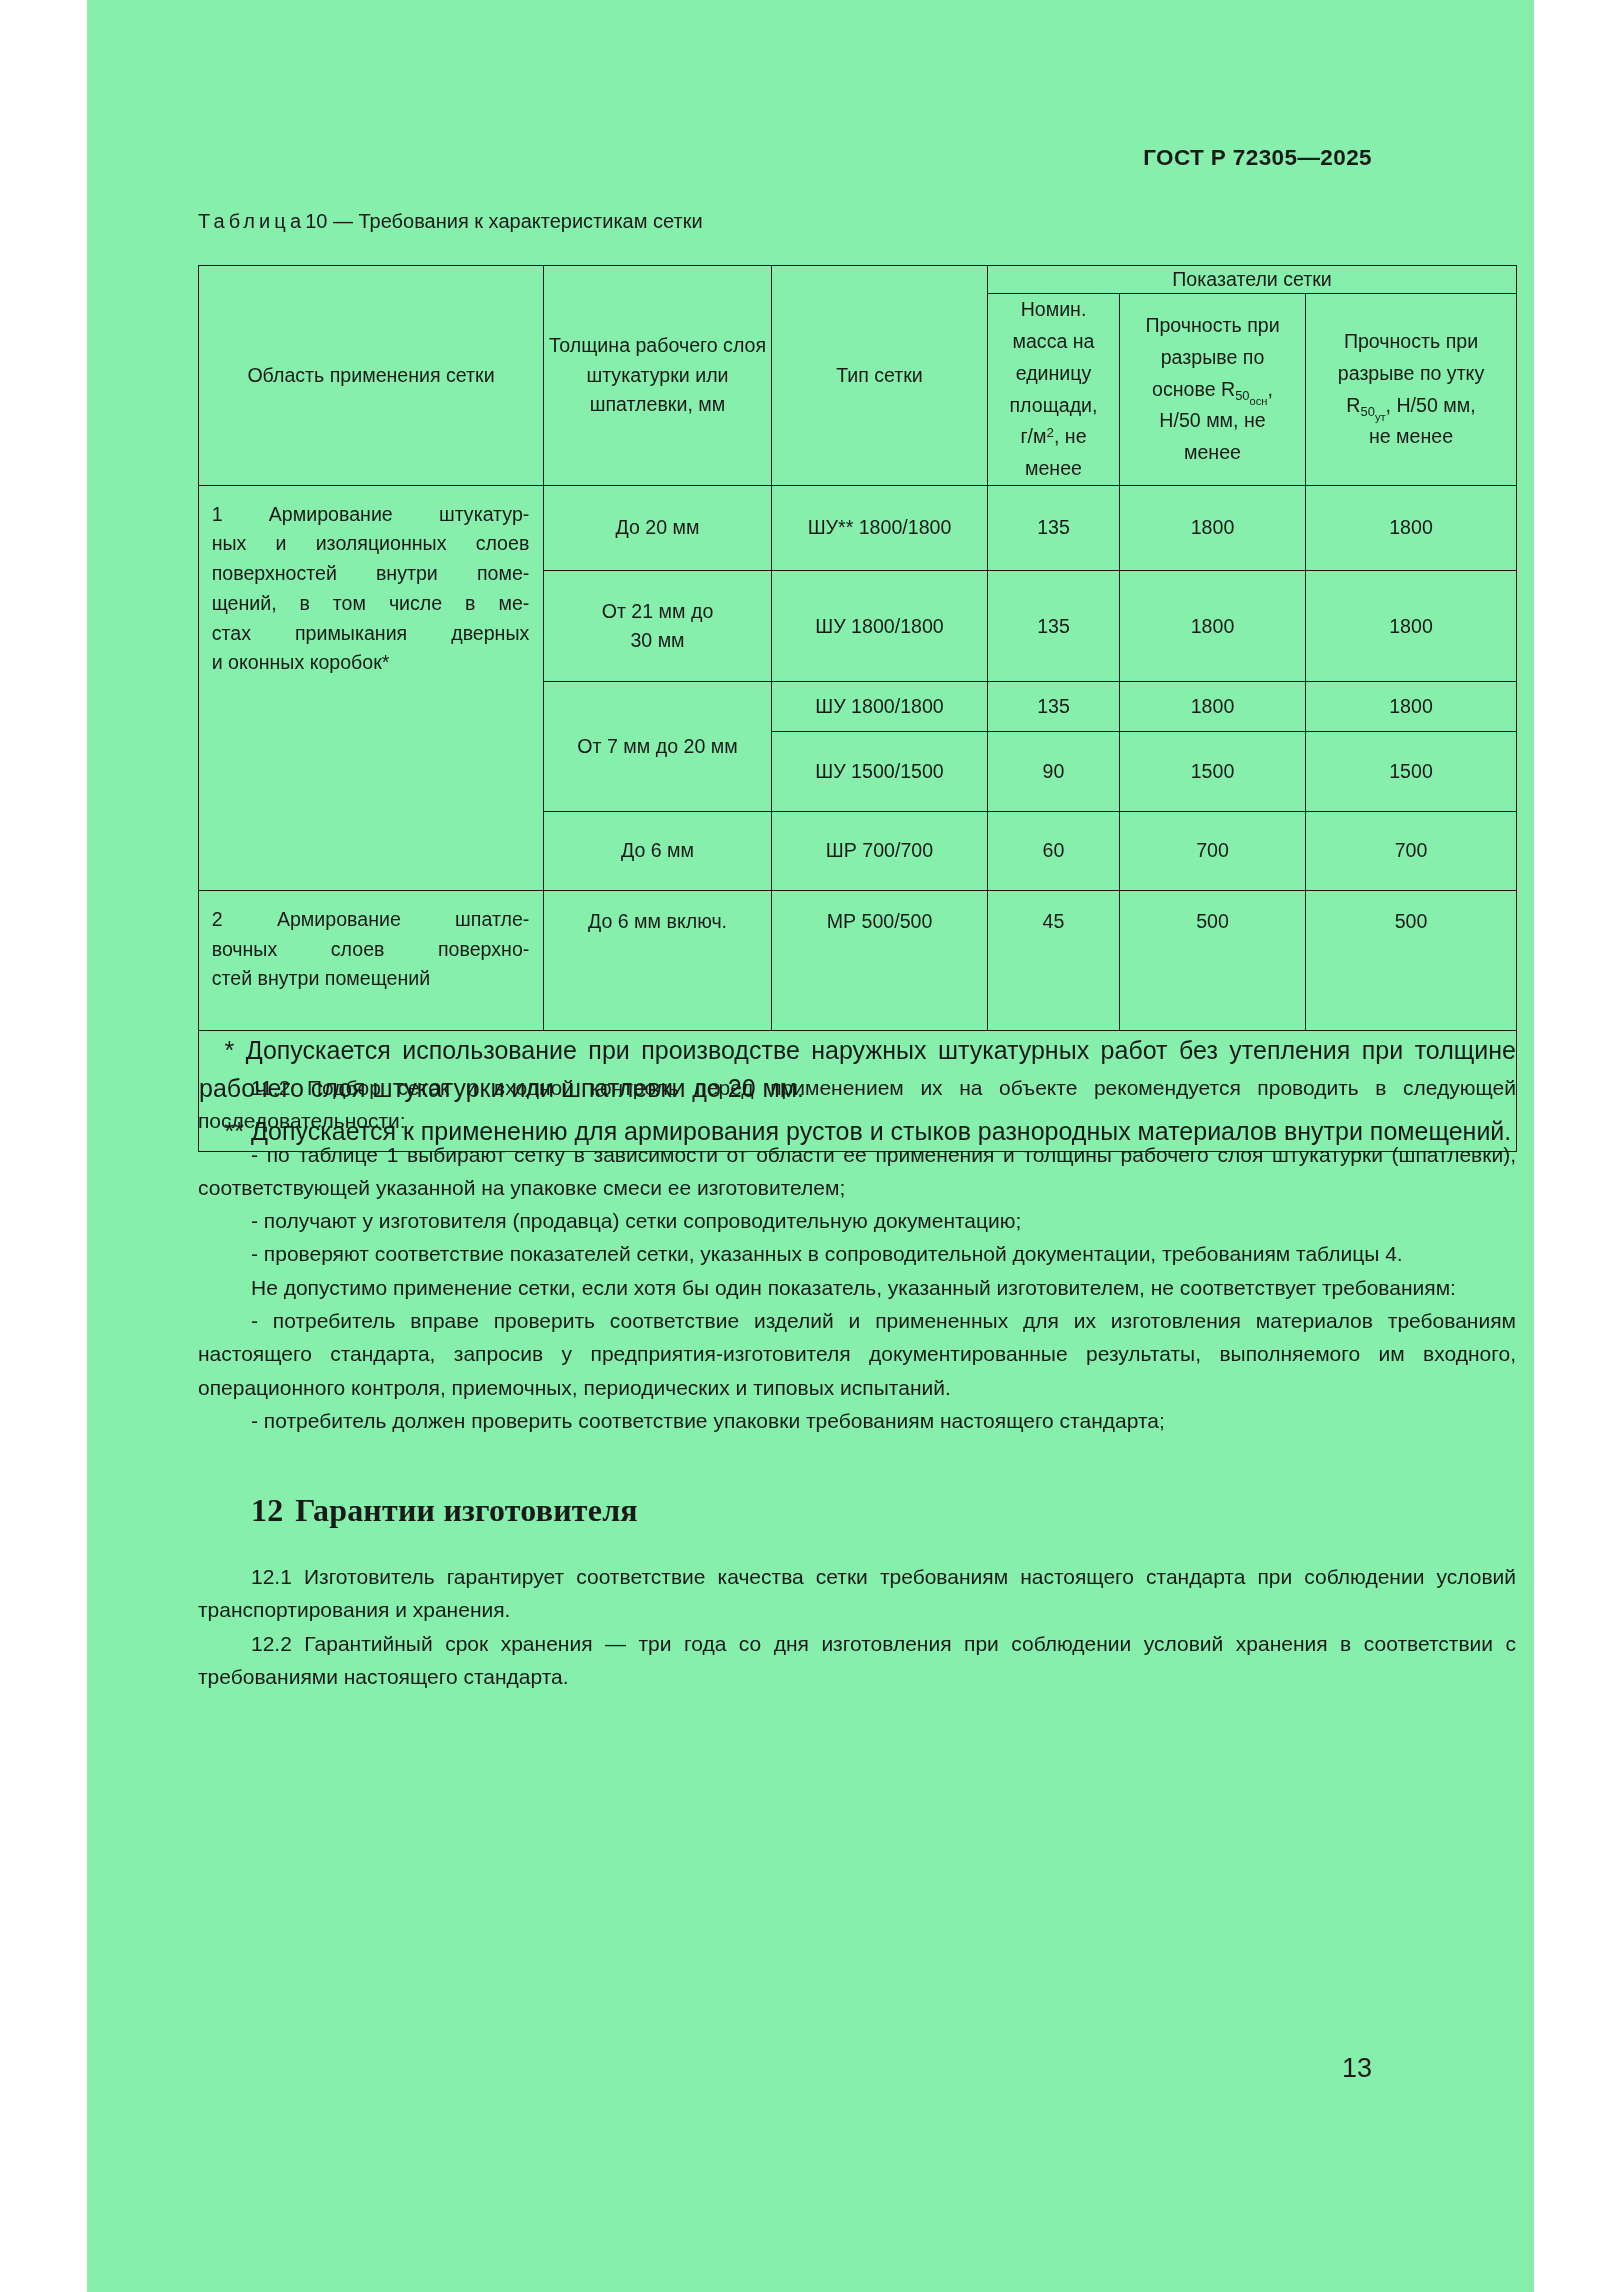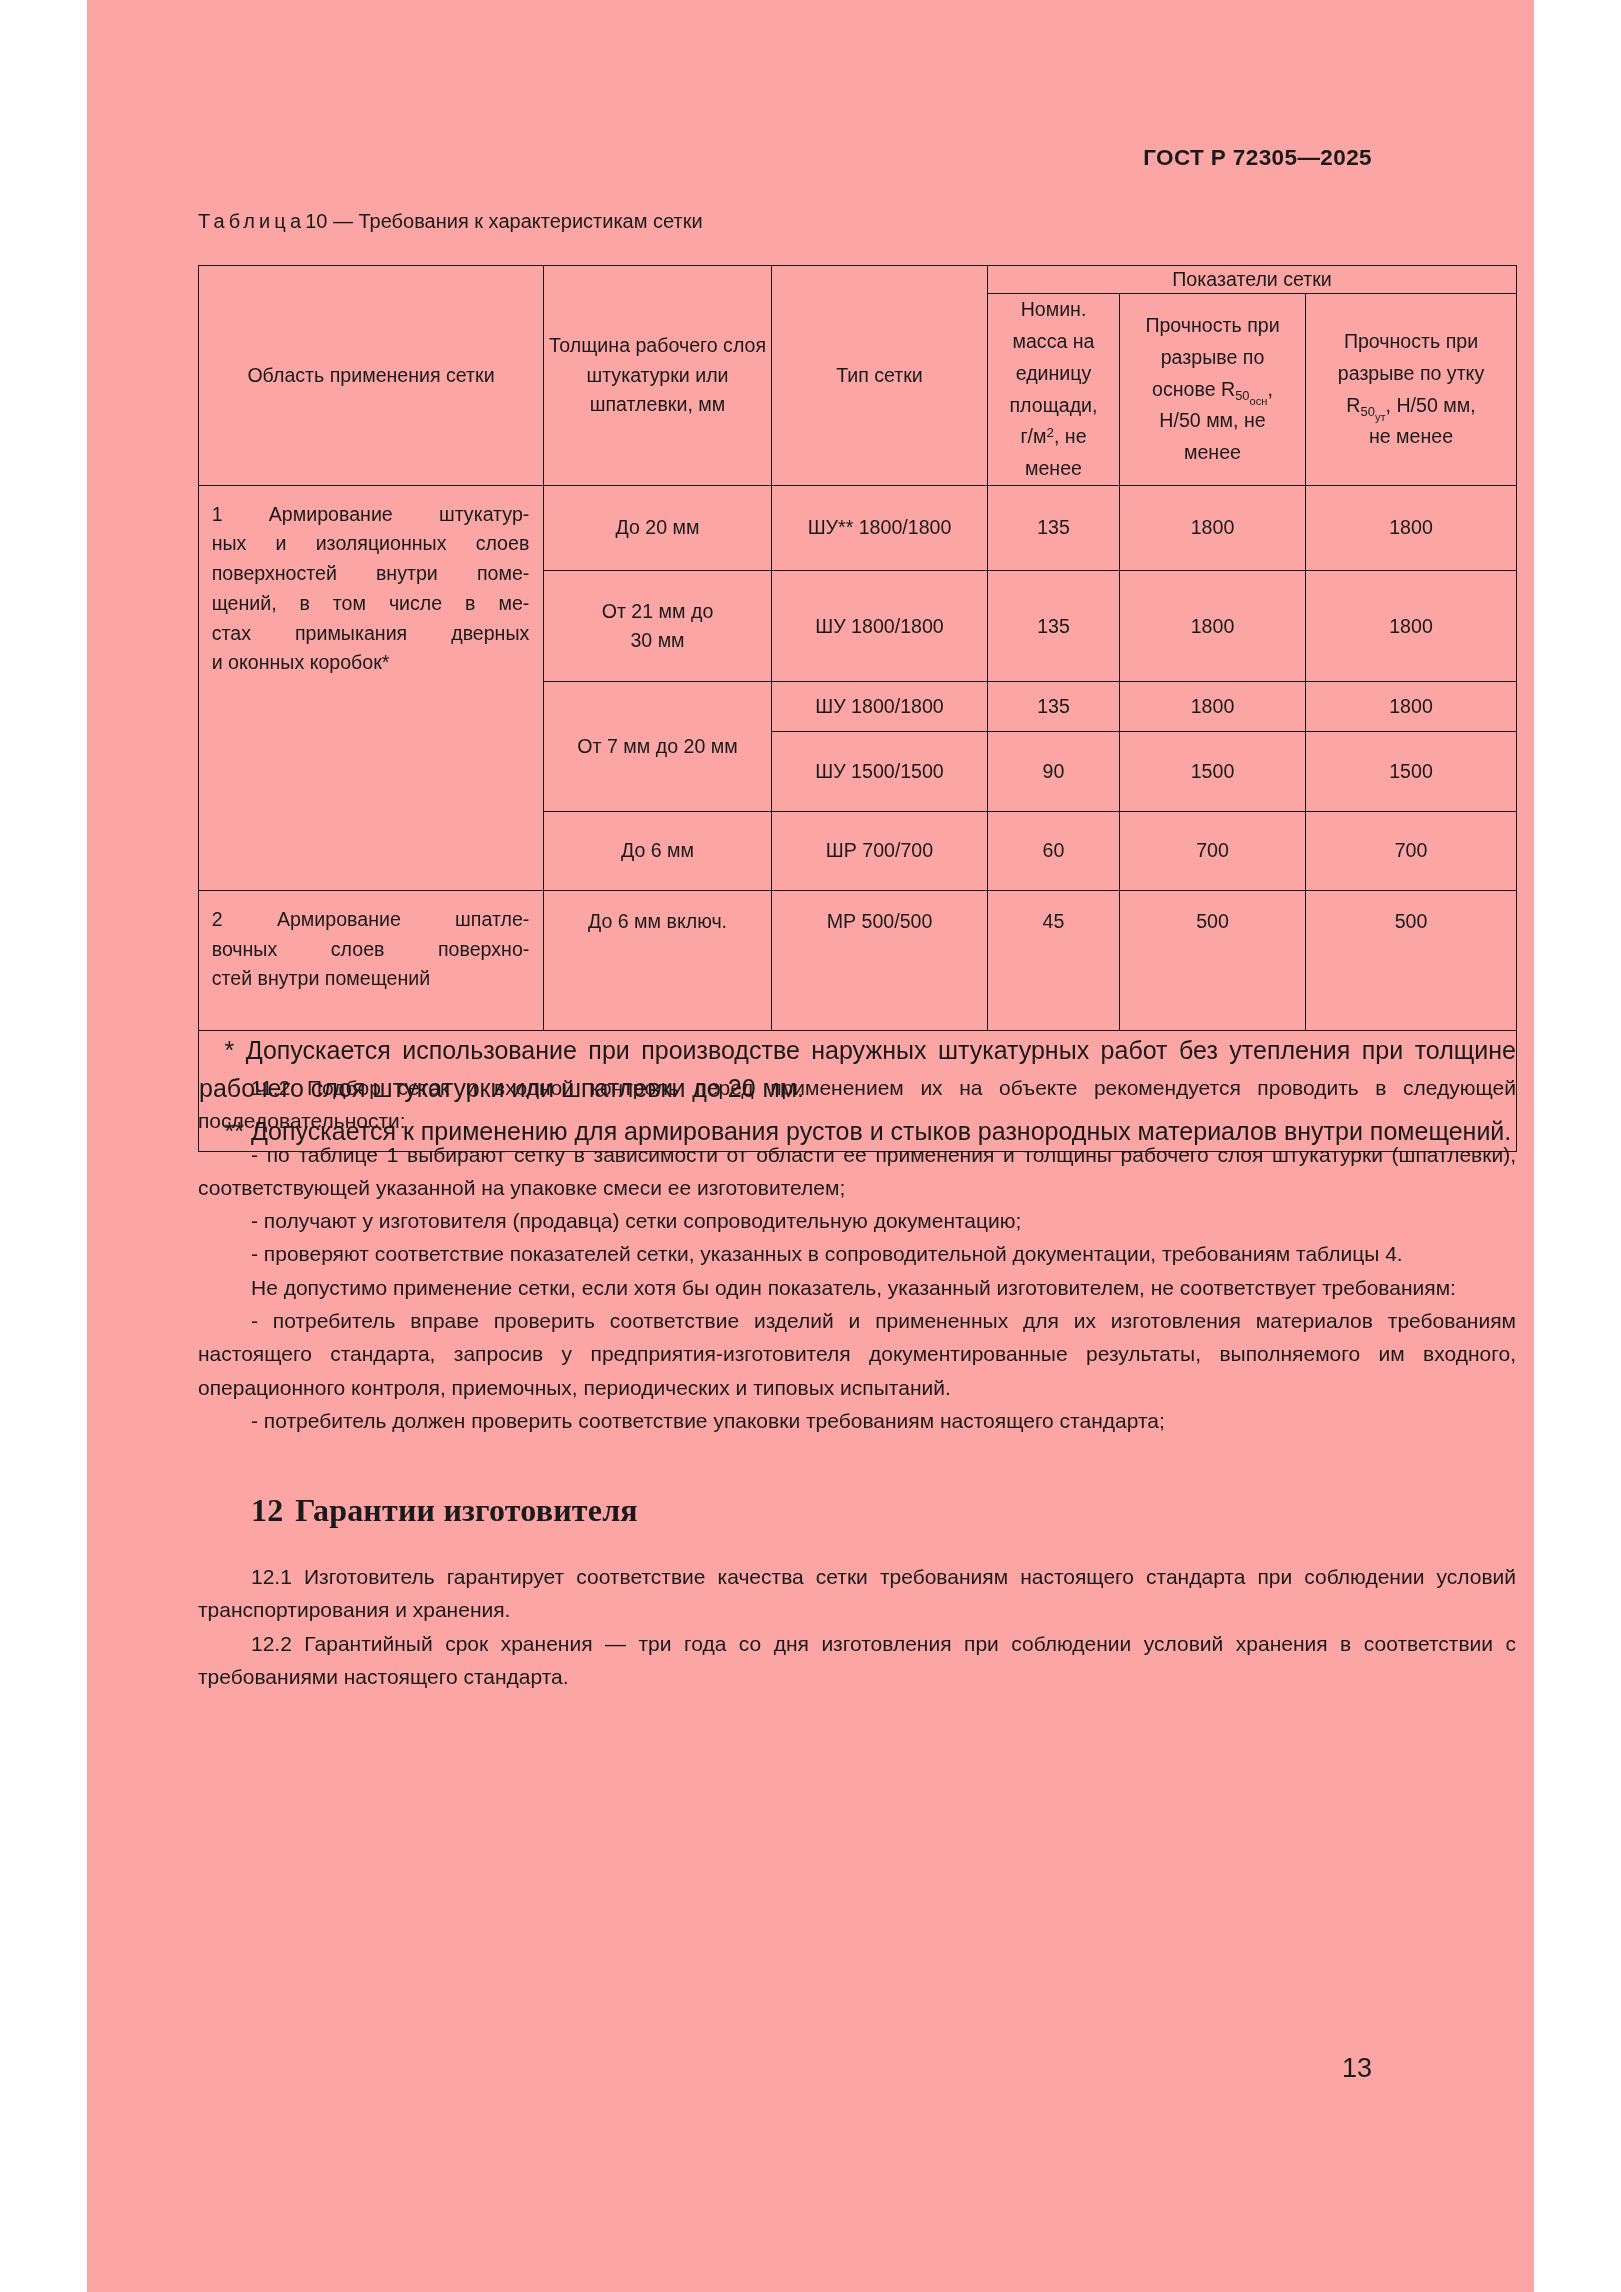--- a/index.html
+++ b/index.html
@@ -9,21 +9,21 @@
   }
   body {
     font-family: "Liberation Sans", sans-serif;
     color: #1a1a1a;
   }
   .page {
     position: relative;
     width: 1447px;
     height: 2293px;
     margin: 0 auto;
-    background: #fca5a5;
+    background: #86efac;
     box-sizing: border-box;
     padding: 12px;
     overflow: hidden;
   }
 
   
   .running-header {
     position: absolute;
     top: 145px;
     right: 162px;

